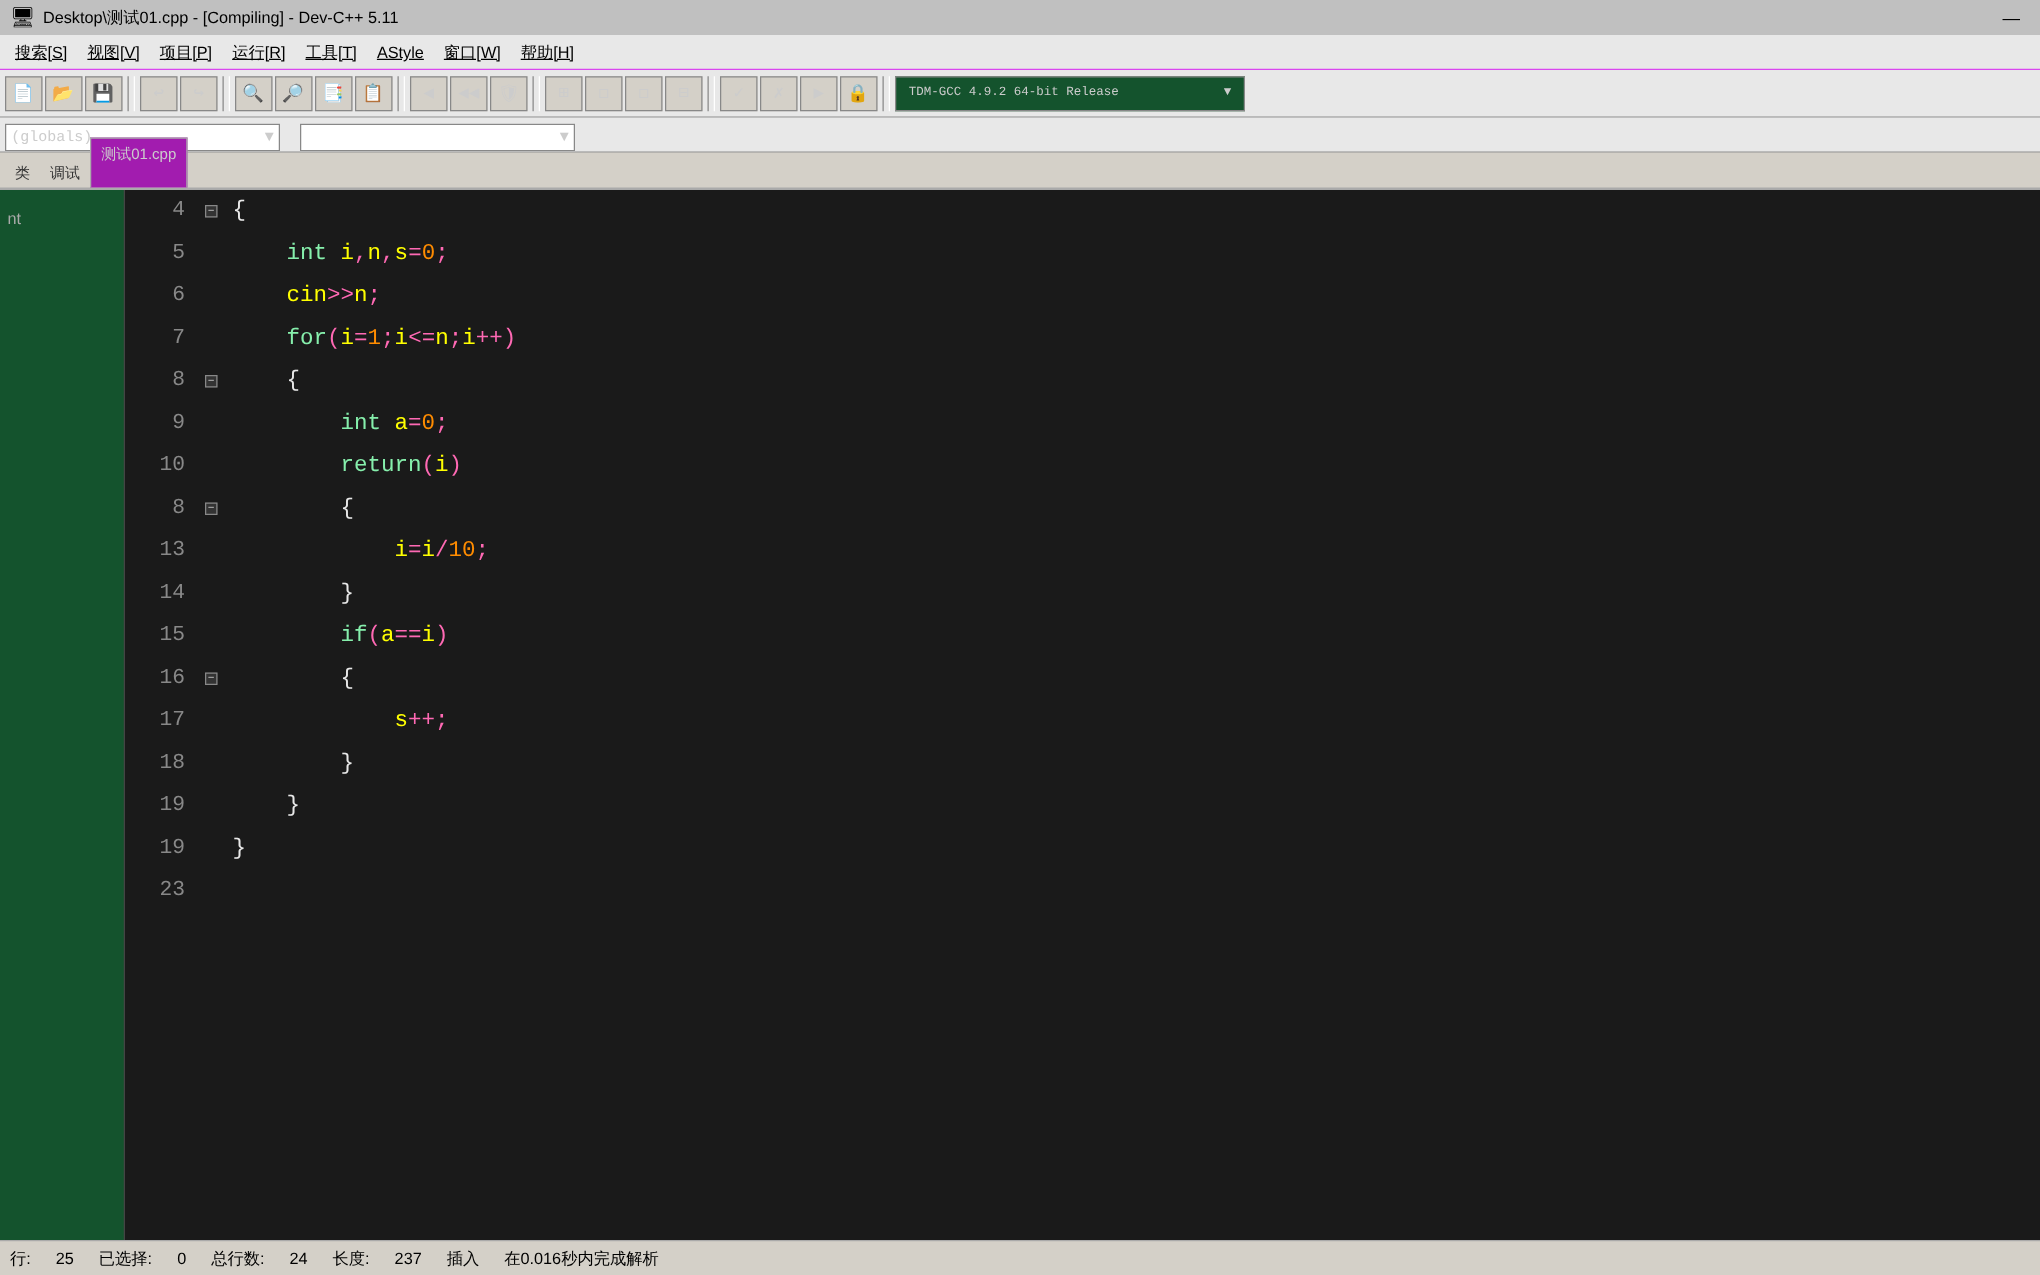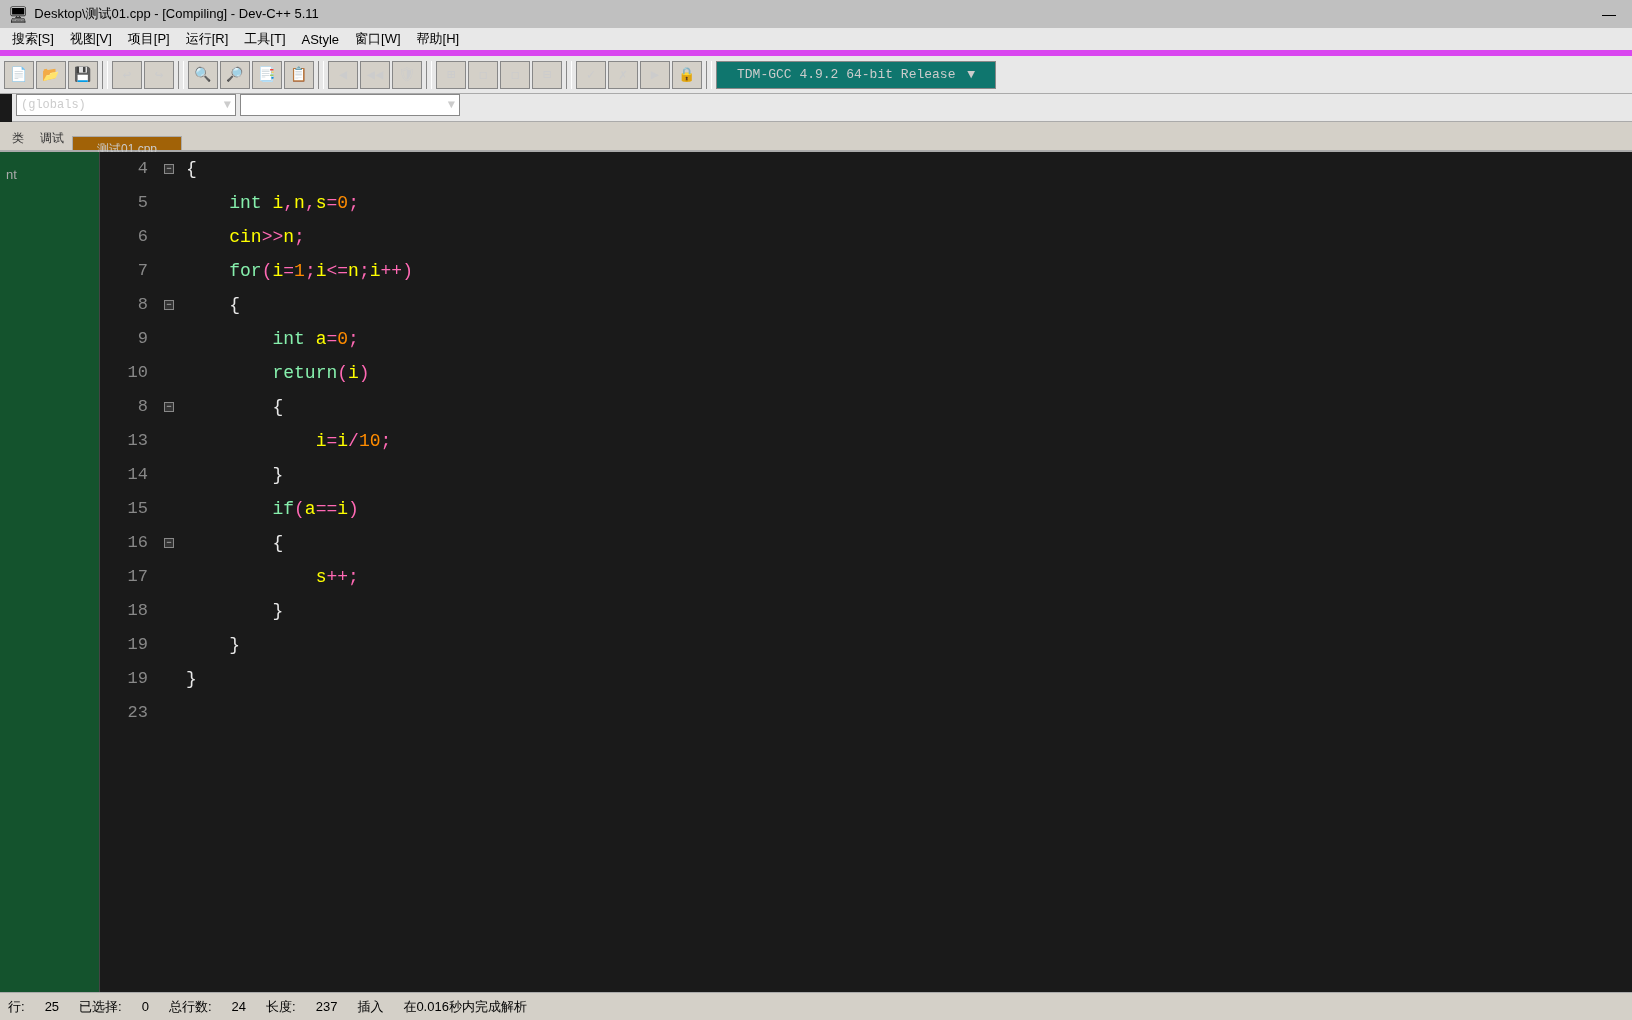--- a/index.html
+++ b/index.html
@@ -23,21 +23,22 @@
     
     .menu-bar {
       background: #e8e8e8;
       height: 28px;
       display: flex;
       align-items: center;
       padding: 0 4px;
       font-family: Arial, sans-serif;
       font-size: 13px;
       color: #000;
-      border-bottom: 6px solid #d946ef;
+      border-bottom: 1px solid #d946ef;
+      text-decoration: underline;
     }
     .menu-item {
       padding: 4px 8px;
       cursor: pointer;
     }
 
     
     .toolbar {
       background: #e8e8e8;
       height: 38px;
@@ -53,25 +54,25 @@
       background: #d4d0c8;
       border: 1px solid #888;
       display: flex;
       align-items: center;
       justify-content: center;
       cursor: pointer;
       font-size: 14px;
     }
     .toolbar-separator { width: 6px; height: 28px; border-left: 1px solid #888; border-right: 1px solid #fff; margin: 0 2px; }
     .toolbar-dropdown {
-      background: #0f766e;
+      background: #14532d;
       border: 1px solid #888;
       height: 28px;
-      padding: 0 20px;
-      font-size: 13px;
+      padding: 0 10px;
+      font-size: 10px;
       min-width: 280px;
       display: flex;
       align-items: center;
       justify-content: space-between;
       cursor: pointer;
     }
 
     
     .tabs-bar {
       background: #d4d0c8;
@@ -84,26 +85,26 @@
     .tab-side-label {
       font-family: Arial, sans-serif;
       font-size: 12px;
       color: #333;
       padding: 0 8px;
       height: 24px;
       line-height: 24px;
       cursor: pointer;
     }
     .tab-item {
-      background: #a16207;
+      background: #a21caf;
       border: 1px solid #aaa;
       border-bottom: none;
-      height: 14px;
+      height: 40px;
       line-height: 24px;
-      padding: 0 24px;
+      padding: 0 8px;
       font-family: Arial, sans-serif;
       font-size: 12px;
       cursor: pointer;
     }
 
     
     .main-layout {
       display: flex;
       height: calc(1020px - 28px - 28px - 38px - 30px - 28px);
     }
@@ -212,25 +213,24 @@
       font-size: 13px;
       color: #000;
       gap: 20px;
     }
 
     
     .scope-bar {
       background: #e8e8e8;
       height: 28px;
       display: flex;
-      align-items: flex-start;
-      padding: 0 4px;
-      gap: 4px;
+      align-items: flex-end;
+      padding: 0 4px;
+      gap: 16px;
       border-bottom: 1px solid #aaa;
-      margin-left: 12px;
     }
     .scope-dropdown {
       background: #fff;
       border: 1px solid #888;
       height: 22px;
       padding: 0 4px;
       font-size: 12px;
       display: flex;
       align-items: center;
       justify-content: space-between;

